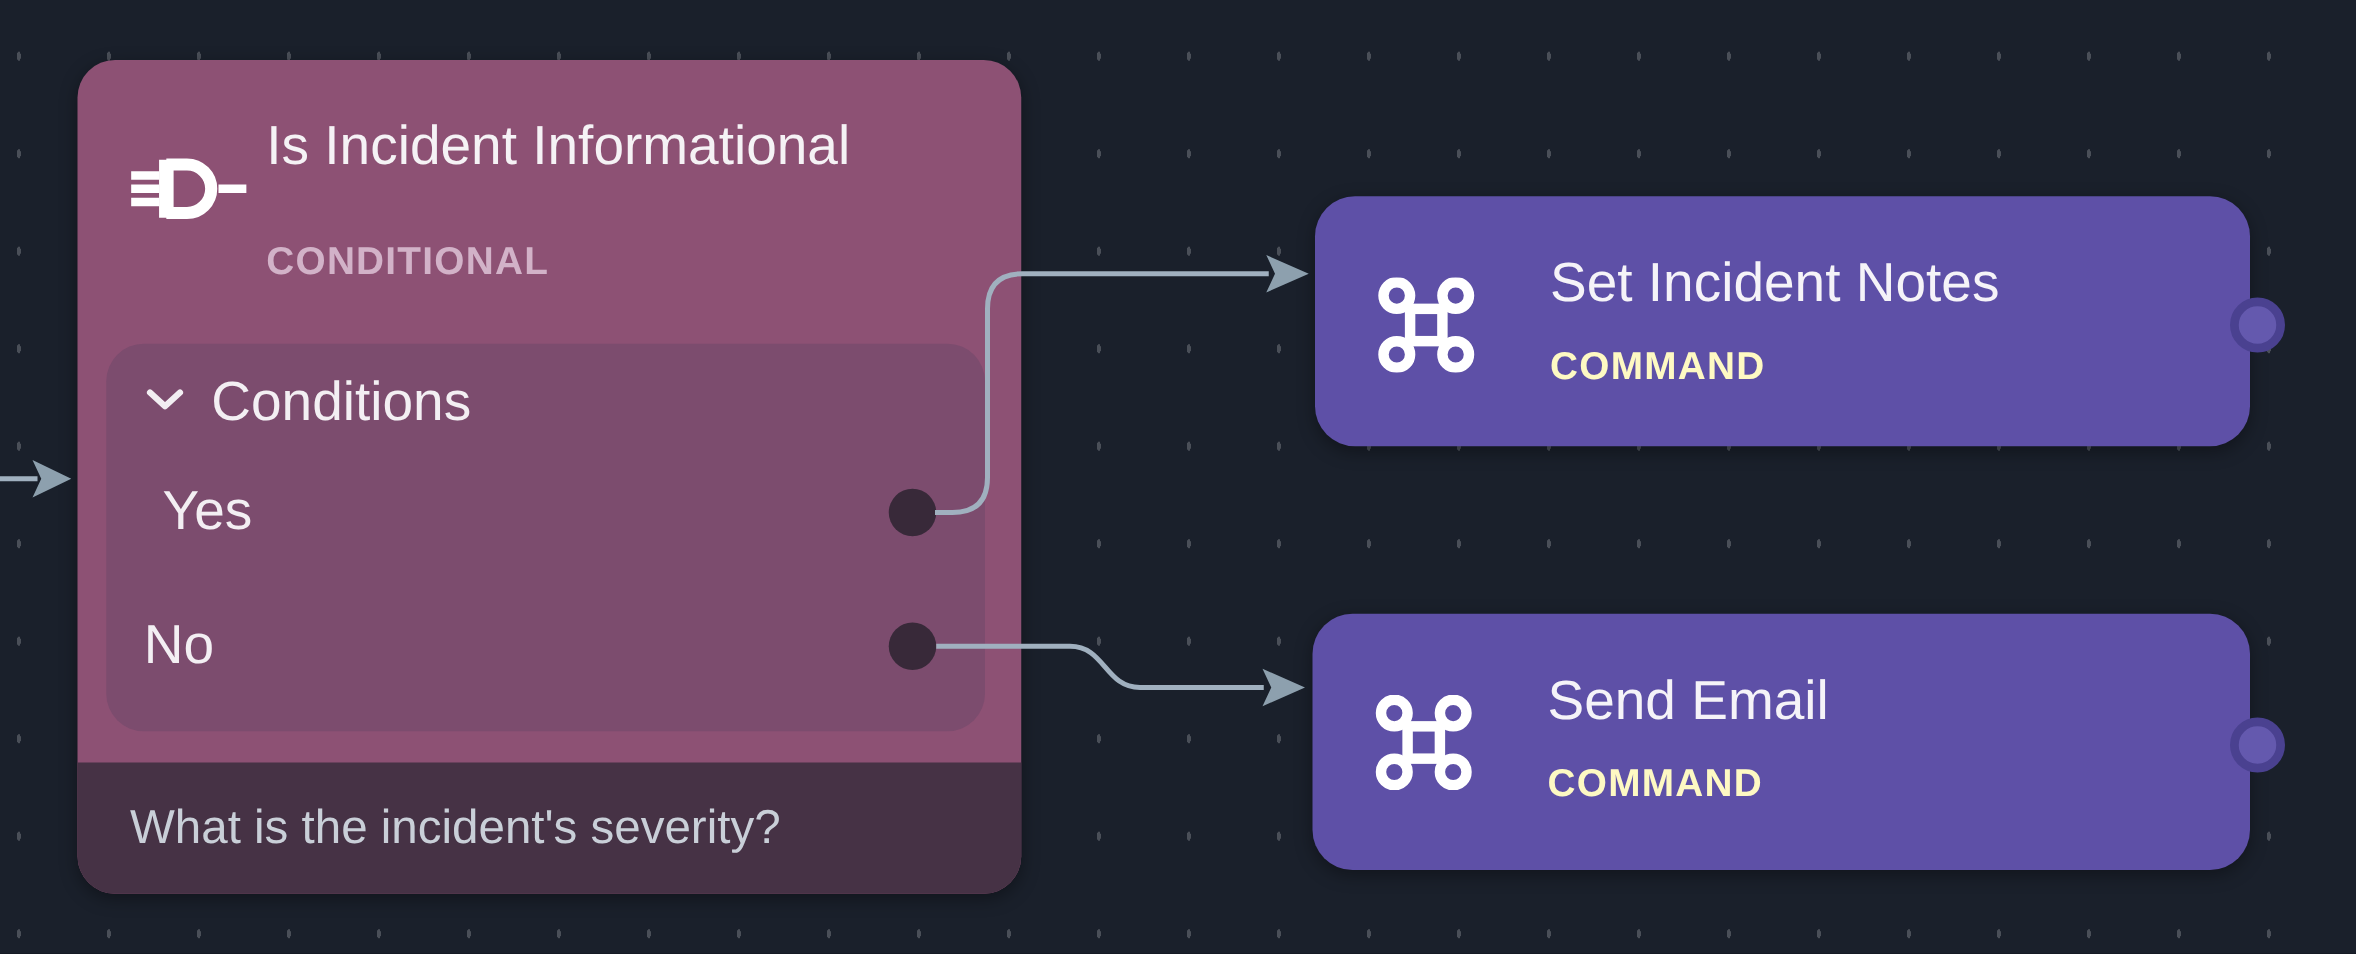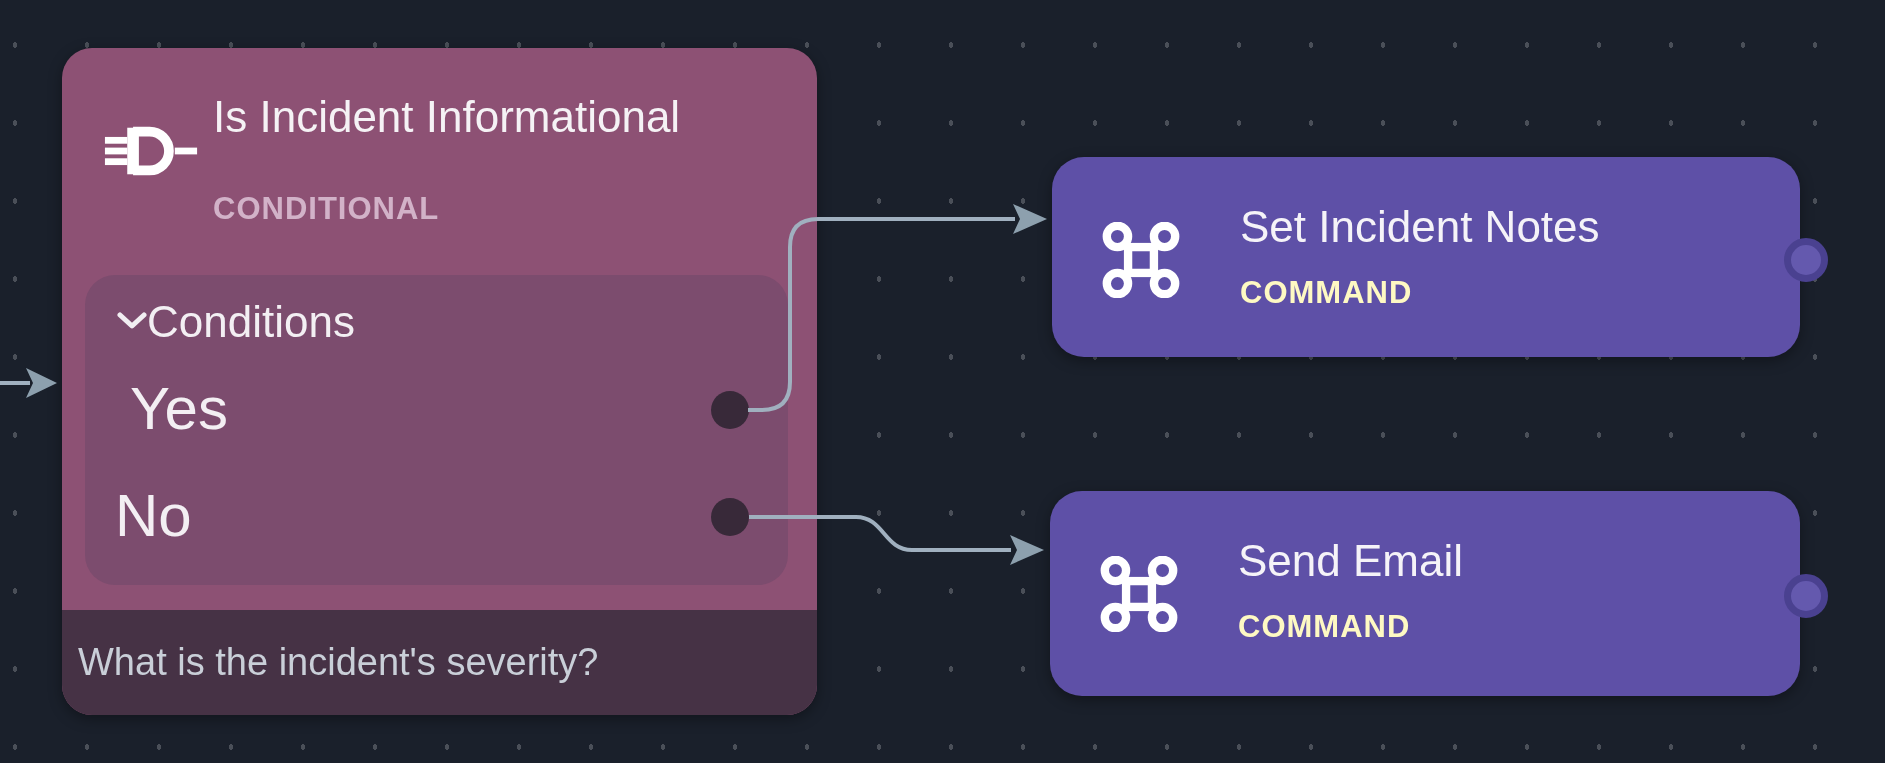--- a/index.html
+++ b/index.html
@@ -13,32 +13,32 @@
     background-image:radial-gradient(2.5px 5px at 15px 45px, #4a4f58 0%, #4a4f58 70%, rgba(0,0,0,0) 72%);
     background-size:72px 78px;
   }
   .node{position:absolute;box-shadow:0 4px 14px rgba(0,0,0,.35);}
   
   .cond-node{left:62px;top:48px;width:755px;height:667px;background:#8d5174;border-radius:30px;}
   .gate-icon{position:absolute;left:41px;top:74px;}
   .cond-title{position:absolute;left:151px;top:44px;font-size:44px;line-height:50px;color:#f5f2f5;white-space:nowrap;}
   .cond-sub{position:absolute;left:151px;top:120px;font-size:31px;line-height:34px;font-weight:700;letter-spacing:1px;color:#d2b2c8;margin-top:24px;}
   .panel{position:absolute;left:23px;top:227px;width:703px;height:310px;background:#7c4c6e;border-radius:30px;}
-  .panel-header{position:absolute;left:32px;top:23px;height:48px;display:flex;align-items:center;}
+  .panel-header{position:absolute;left:32px;top:23px;height:48px;display:flex;align-items:center;gap:22px;}
   .panel-header .lbl{font-size:44px;line-height:48px;color:#f3eff3;}
-  .branch-label{position:absolute;font-size:60px;line-height:48px;color:#f3eff3;}
+  .branch-label{position:absolute;font-size:44px;line-height:48px;color:#f3eff3;}
   .branch-yes{left:45px;top:110px;}
   .branch-no{left:30px;top:217px;}
   .port-out{position:absolute;width:38px;height:38px;border-radius:50%;background:#382939;}
   .port-yes{left:626px;top:116px;}
   .port-no{left:626px;top:223px;}
   .note-bar{
     position:absolute;left:0;bottom:0;width:100%;height:105px;
     background:#463245;border-radius:0 0 30px 30px;
-    display:flex;align-items:center;padding:0 16px;
+    display:flex;align-items:center;padding:0 42px;
     font-size:38px;color:#c9cfd8;white-space:nowrap;
   }
   
   .cmd-node{background:#5e50a7;border-radius:32px;margin-top:44px;}
   .cmd-1{left:1052px;top:113px;width:748px;height:200px;}
   .cmd-2{left:1050px;top:447px;width:750px;height:205px;}
   .cmd-icon{position:absolute;left:50px;top:65px;}
   .cmd-title{position:absolute;left:188px;top:46px;font-size:44px;line-height:48px;color:#f5f3f8;white-space:nowrap;}
   .cmd-sub{position:absolute;left:188px;top:119px;font-size:31px;line-height:34px;font-weight:700;letter-spacing:1px;color:#fef9c3;}
   .cmd-port{

